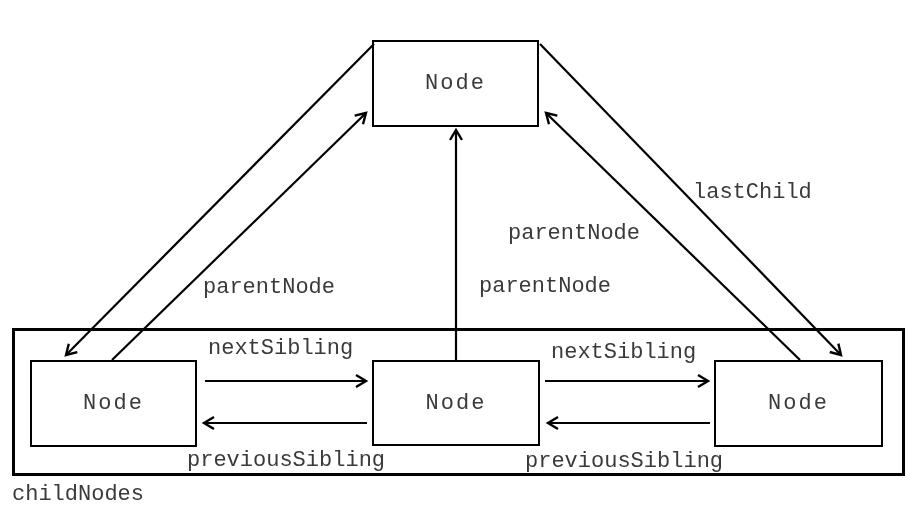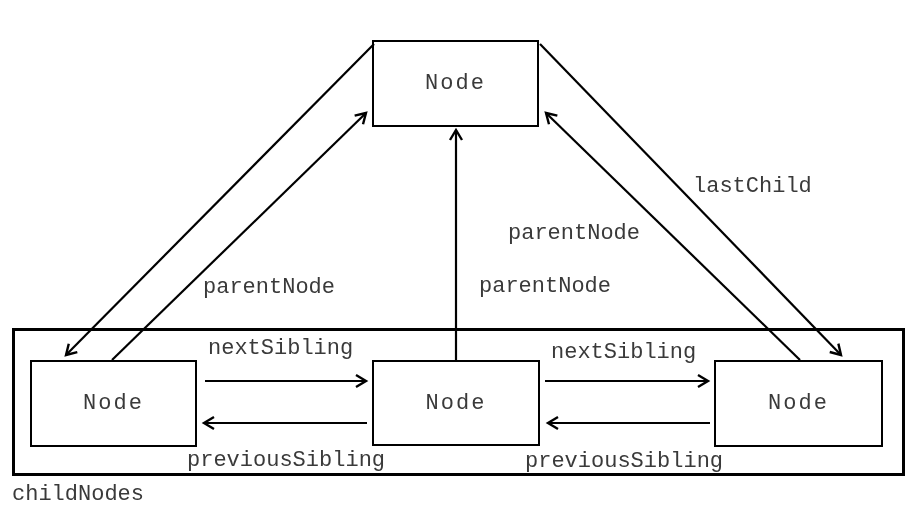--- a/index.html
+++ b/index.html
@@ -43,21 +43,21 @@
     position: absolute;
     font-size: 22px;
     color: #3a3a3a;
     white-space: nowrap;
     line-height: 1.0;
   }
   .lbl-first-child  { left: 55px;  top: 203px; }
   .lbl-parent-left  { left: 203px; top: 277px; }
   .lbl-parent-mid   { left: 479px; top: 276px; }
   .lbl-parent-right { left: 508px; top: 223px; }
-  .lbl-last-child   { left: 693px; top: 176px; }
+  .lbl-last-child   { left: 693px; top: 182px; }
   .lbl-next-left    { left: 208px; top: 338px; }
   .lbl-next-right   { left: 551px; top: 342px; }
   .lbl-prev-left    { left: 187px; top: 450px; }
   .lbl-prev-right   { left: 525px; top: 451px; }
   .lbl-child-nodes  { left: 12px;  top: 484px; }
   .arrow-layer {
     position: absolute;
     left: 0; top: 0;
     width: 920px; height: 515px;
     pointer-events: none;

